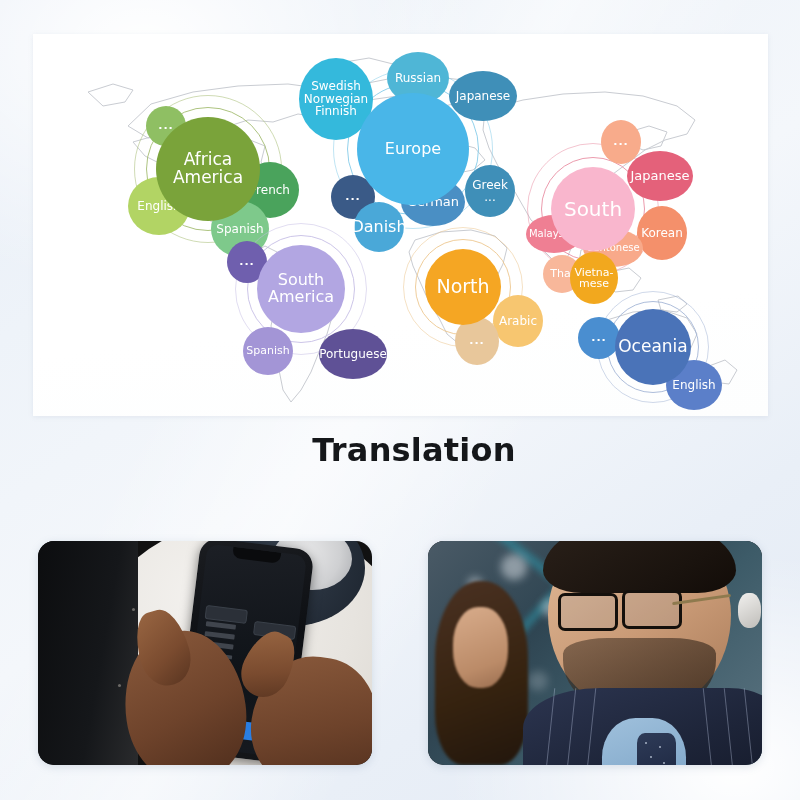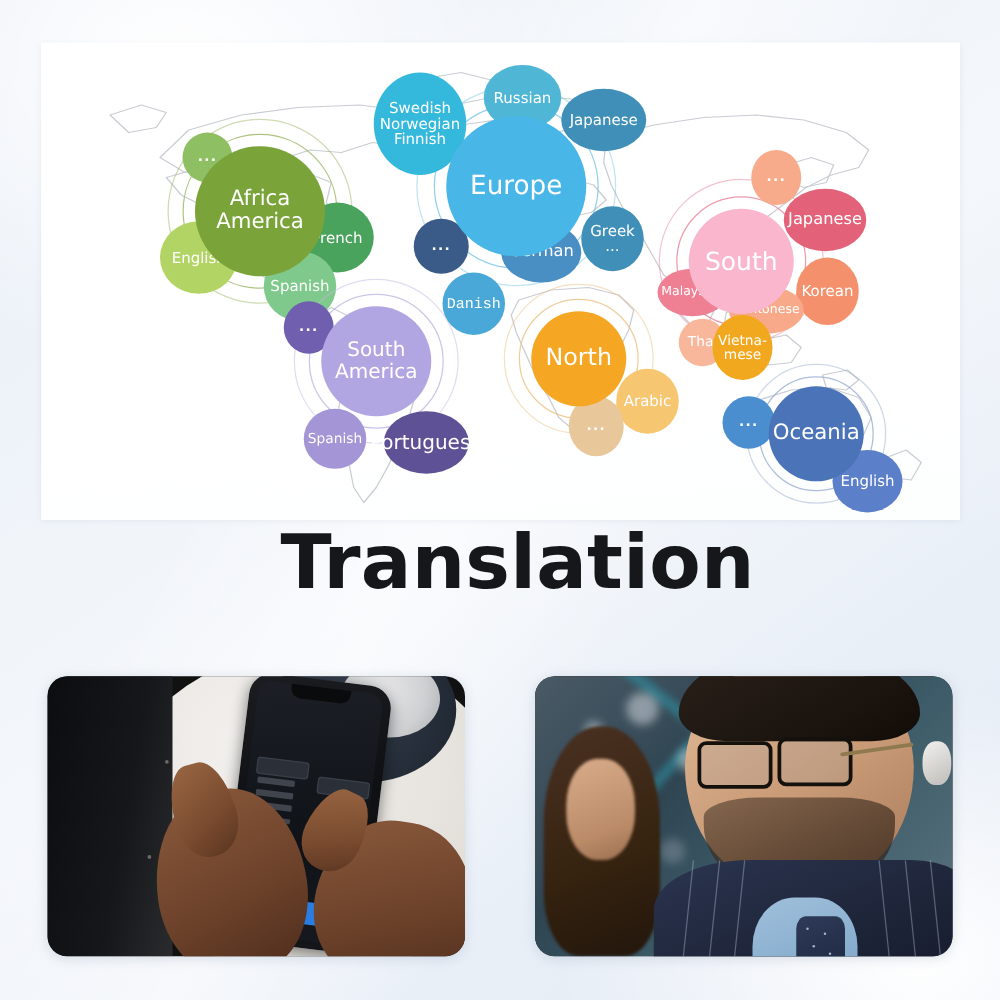--- a/index.html
+++ b/index.html
@@ -32,21 +32,21 @@
   .dots{letter-spacing:1px;font-weight:700;}
 
   .ring{position:absolute;border-radius:50%;border:1px solid;box-sizing:border-box;}
 
   
   .title{
     position:absolute;left:0;right:0;top:418px;text-align:center;
     font-weight:700;color:#15171a;letter-spacing:.2px;
   }
   .title .l1{font-size:46px;line-height:58px;display:block;}
-  .title .l2{font-size:60px;line-height:64px;display:block;padding-left:28px;}
+  .title .l2{font-size:32px;line-height:64px;display:block;padding-left:28px;}
 
   
   .photo{position:absolute;border-radius:16px;overflow:hidden;
     box-shadow:0 2px 9px rgba(110,130,160,.22);background:#111;}
   .photo-left{left:38px;top:541px;width:334px;height:224px;}
   .photo-right{left:428px;top:541px;width:334px;height:224px;}
   .ph-inner{position:absolute;inset:0;}
 
   
   .tabletop{position:absolute;left:16%;top:-10%;width:95%;height:118%;border-radius:50%;
@@ -171,24 +171,24 @@
       </div>
       <div class="bub dots" style="left: 298px; top: 141px; width: 44px; height: 44px; background: rgb(58, 90, 135); font-size: 11px;">
         <span>...</span>
       </div>
       <div class="bub" style="left: 368px; top: 144px; width: 64px; height: 48px; background: rgb(74, 143, 196); font-size: 13px;">
         <span>German</span>
       </div>
       <div class="bub" style="left: 432px; top: 131px; width: 50px; height: 52px; background: rgb(63, 143, 184); font-size: 12px;">
         <span>Greek ...</span>
       </div>
-      <div class="bub" style="left: 321px; top: 184px; width: 50px; height: 50px; background: rgb(74, 168, 216); font-size: 12px; font-family: Liberation Mono, monospace;">
+      <div class="bub" style="left: 321px; top: 168px; width: 50px; height: 50px; background: rgb(74, 168, 216); font-size: 16px;">
         <span>Danish</span>
       </div>
-      <div class="bub" style="left: 324px; top: 59px; width: 112px; height: 112px; background: rgb(73, 182, 232); font-size: 21px;">
+      <div class="bub" style="left: 324px; top: 59px; width: 112px; height: 112px; background: rgb(73, 182, 232); font-size: 16px;">
         <span>Europe</span>
       </div>
       <div class="ring" style="left: 508px; top: 123px; width: 104px; height: 104px; border-color: rgb(232, 137, 159); opacity: 0.85;"></div>
       <div class="ring" style="left: 494px; top: 109px; width: 132px; height: 132px; border-color: rgb(232, 137, 159); opacity: 0.5;"></div>
       <div class="bub dots" style="left: 568px; top: 86px; width: 40px; height: 44px; background: rgb(248, 171, 139); font-size: 11px;">
         <span>...</span>
       </div>
       <div class="bub" style="left: 594px; top: 117px; width: 66px; height: 50px; background: rgb(228, 97, 122); font-size: 13px;">
         <span>Japanese</span>
       </div>
@@ -211,21 +211,21 @@
         <span>South</span>
       </div>
       <div class="ring" style="left: 214px; top: 201px; width: 108px; height: 108px; border-color: rgb(195, 187, 228); opacity: 0.85;"></div>
       <div class="ring" style="left: 202px; top: 189px; width: 132px; height: 132px; border-color: rgb(195, 187, 228); opacity: 0.5;"></div>
       <div class="bub dots" style="left: 194px; top: 207px; width: 40px; height: 42px; background: rgb(111, 95, 174); font-size: 11px;">
         <span>...</span>
       </div>
       <div class="bub" style="left: 210px; top: 293px; width: 50px; height: 48px; background: rgb(163, 149, 214); font-size: 11px;">
         <span>Spanish</span>
       </div>
-      <div class="bub" style="left: 274px; top: 295px; width: 68px; height: 50px; background: rgb(95, 81, 150); font-size: 16px;">
+      <div class="bub" style="left: 286px; top: 295px; width: 68px; height: 50px; background: rgb(95, 81, 150); font-size: 12px;">
         <span>Portuguese</span>
       </div>
       <div class="bub" style="left: 224px; top: 211px; width: 88px; height: 88px; background: rgb(178, 166, 226); font-size: 16px;">
         <span>South America</span>
       </div>
       <div class="ring" style="left: 382px; top: 205px; width: 96px; height: 96px; border-color: rgb(236, 196, 137); opacity: 0.85;"></div>
       <div class="ring" style="left: 370px; top: 193px; width: 120px; height: 120px; border-color: rgb(236, 196, 137); opacity: 0.5;"></div>
       <div class="bub" style="left: 460px; top: 261px; width: 50px; height: 52px; background: rgb(247, 198, 112); font-size: 12px;">
         <span>Arabic</span>
       </div>

